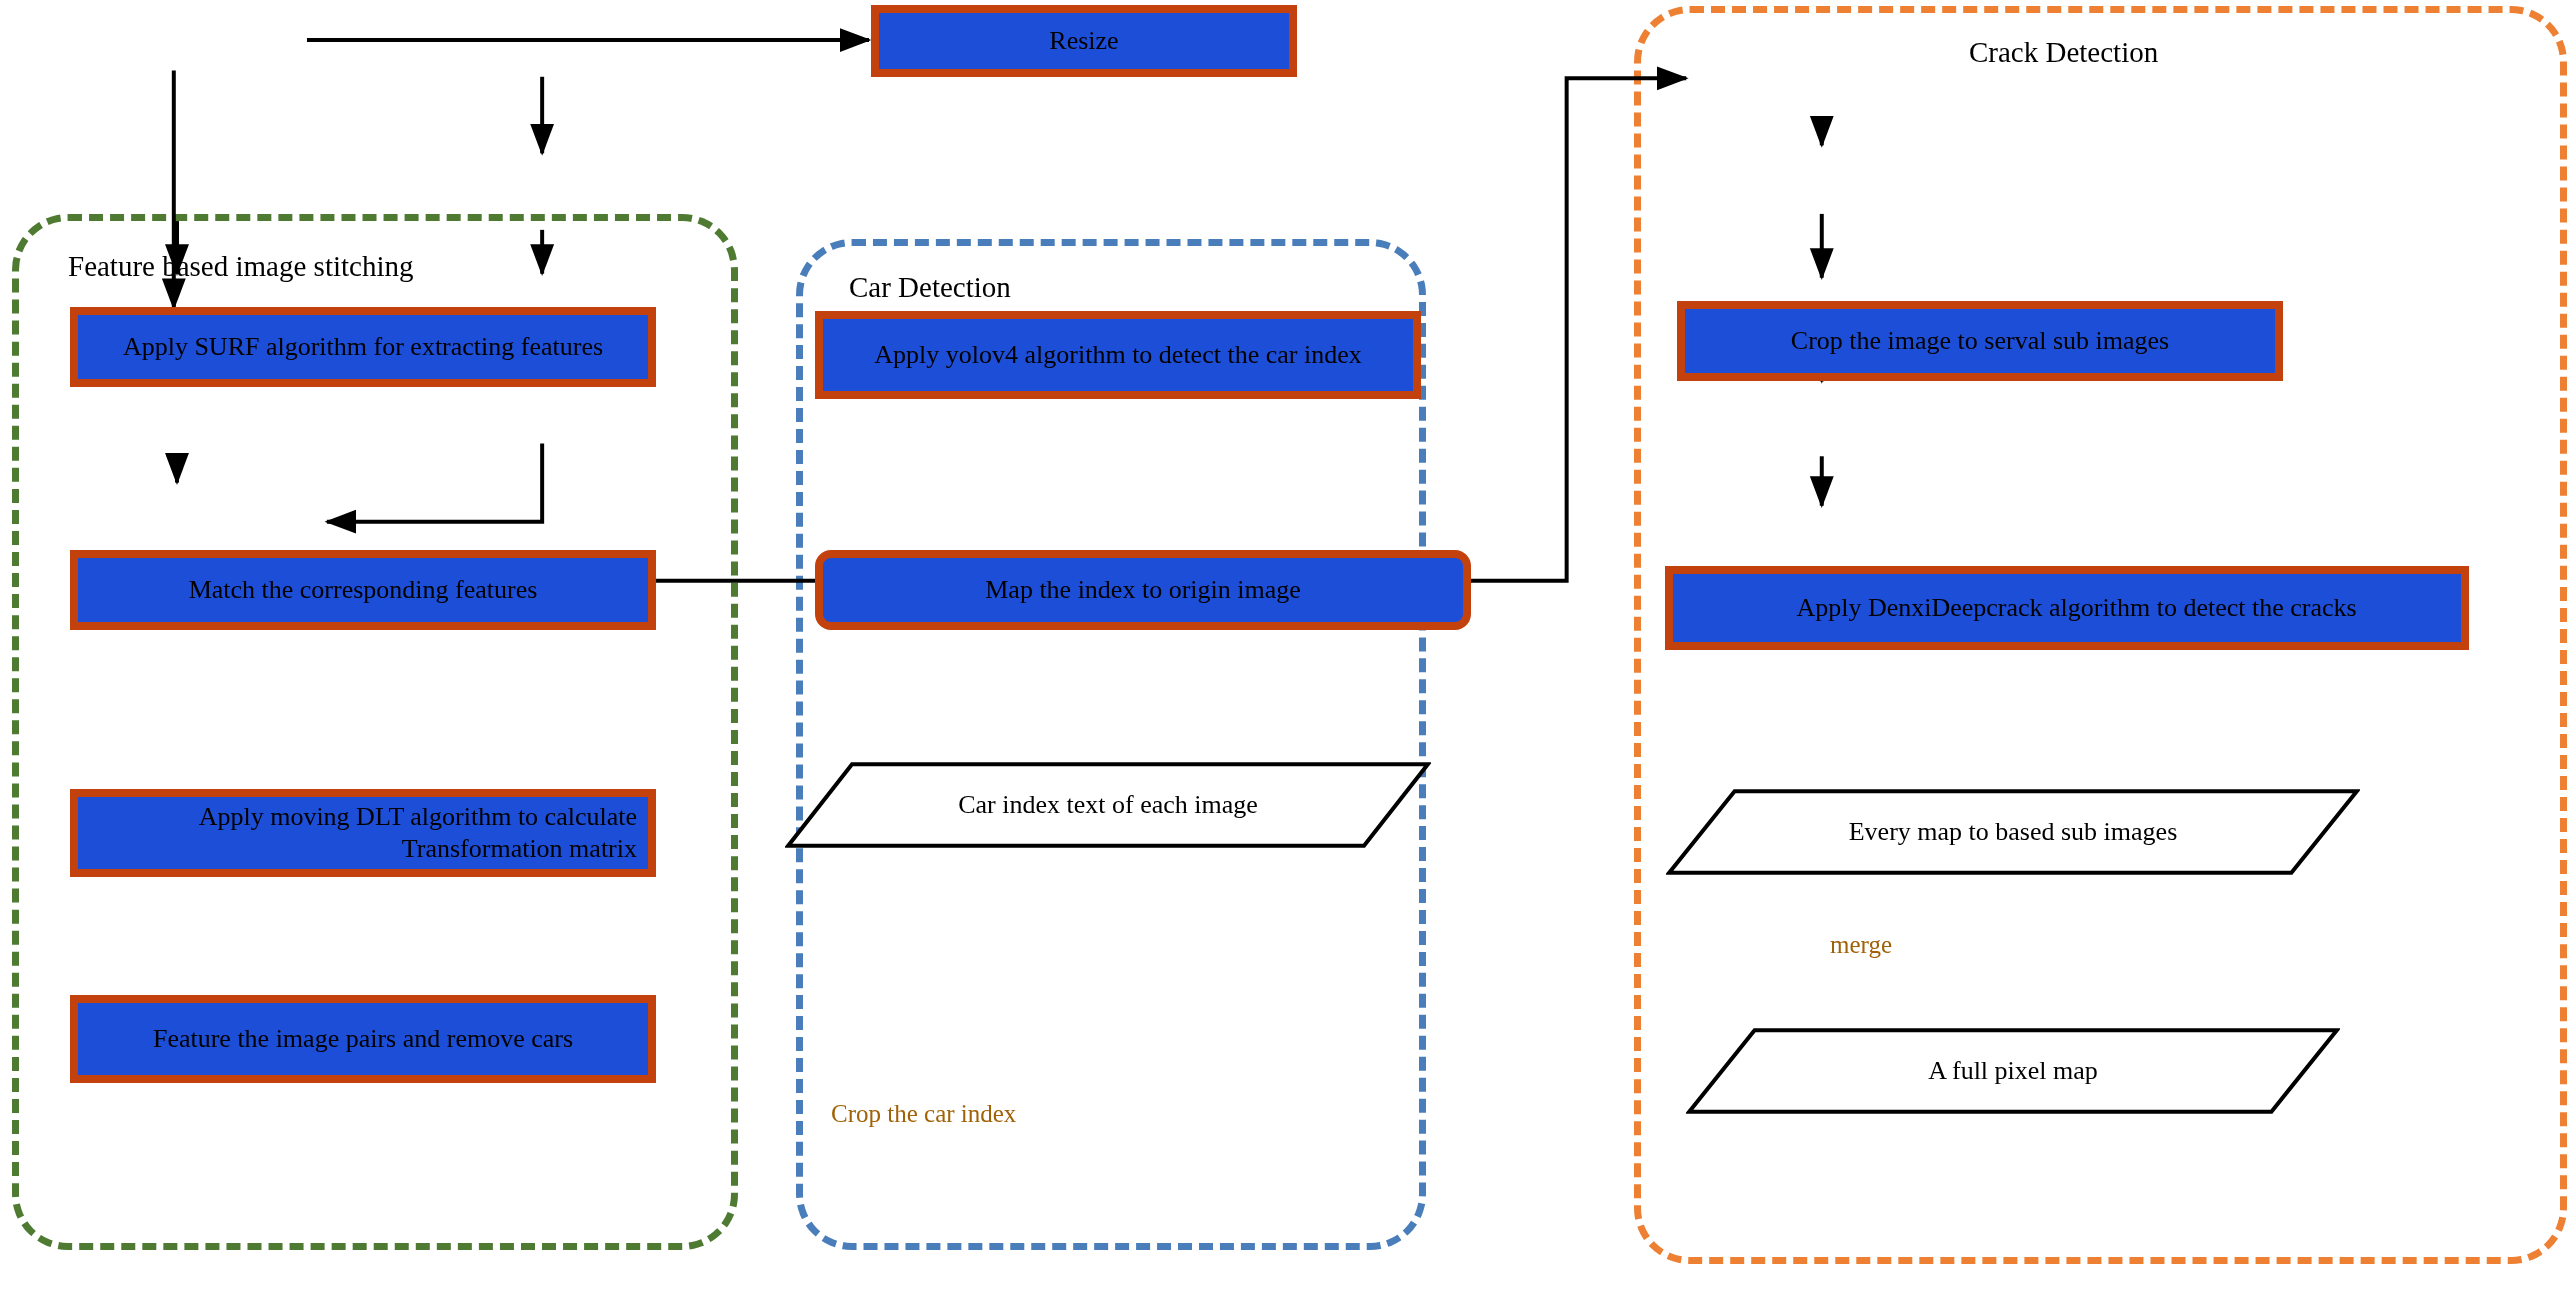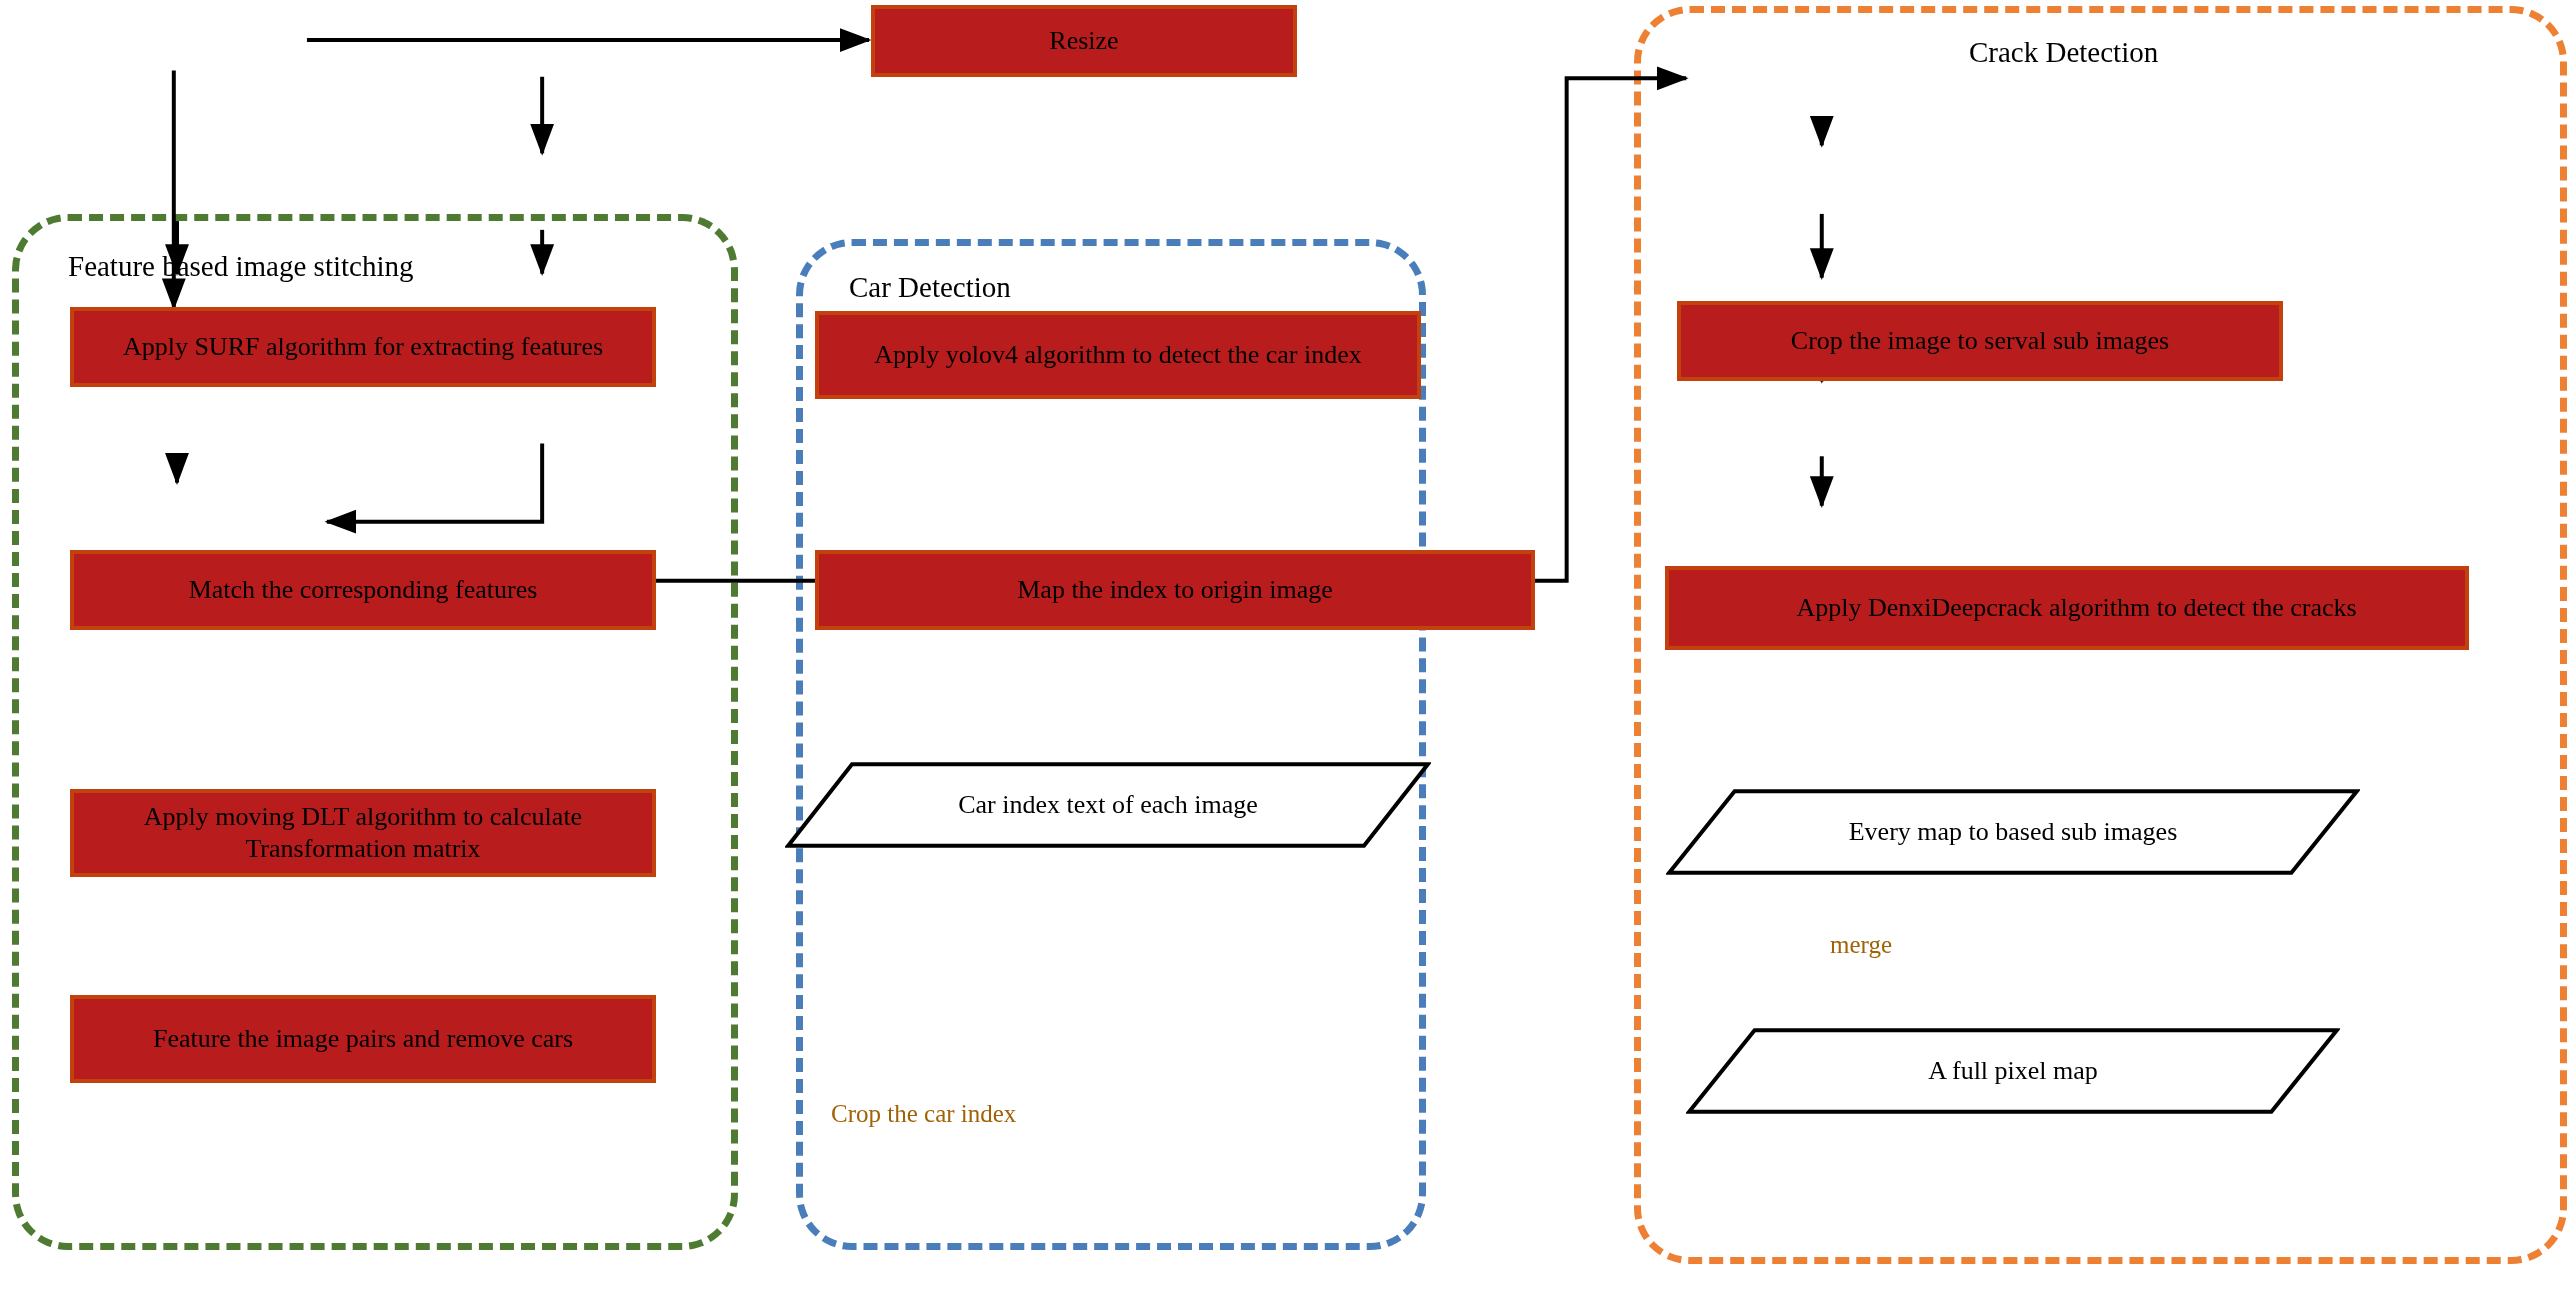--- a/index.html
+++ b/index.html
@@ -1,20 +1,20 @@
 <!DOCTYPE html>
 <html style="font-size:12.8px"><head>
 <meta charset="utf-8">
 <style>
   html,body{margin:0;padding:0;background:#ffffff;}
   body{font-family:"Liberation Serif", serif;}
   #stage{position:relative;width:2576px;height:1308px;background:#fff;overflow:hidden;}
   #svglayer{position:absolute;left:0;top:0;width:2576px;height:1308px;}
   .node{position:absolute;box-sizing:border-box;display:flex;align-items:center;justify-content:center;text-align:center;}
-  .rectbox{border:4px solid #c2410c;background:#b91c1c;}
+  .rectbox{border:8px solid #c2410c;background:#1d4ed8;text-align:right;}
   .rectbox .lbl{font-size:26px;line-height:1.22;color:#000;padding:0 11px;}
   .paraWrap{position:absolute;}
   .paraWrap svg{position:absolute;left:0;top:0;}
   .paraWrap .lbl{position:absolute;left:0;top:0;width:100%;height:100%;
        display:flex;align-items:center;justify-content:center;text-align:center;
        font-size:26px;line-height:1.22;color:#000;padding:0 14.4px;box-sizing:border-box;}
   .grouplabel{position:absolute;font-size:29px;color:#000;white-space:nowrap;}
   .edgelabel{position:absolute;font-size:25px;color:#a16207;white-space:nowrap;}
   .dashgroup{position:absolute;box-sizing:border-box;border-style:dashed;background:transparent;}
 </style>
@@ -87,21 +87,21 @@
   </div>
 
   <div class="node rectbox" style="left:70px;top:995px;width:586px;height:88px;">
     <span class="lbl">Feature the image pairs and remove cars</span>
   </div>
 
   <div class="node rectbox" style="left:815px;top:311px;width:606px;height:88px;">
     <span class="lbl">Apply yolov4 algorithm to detect the car index</span>
   </div>
 
-  <div class="node rectbox" style="left:815px;top:550px;width:720px;height:80px;">
+  <div class="node rectbox" style="left:815px;top:550px;width:656px;height:80px;border-radius:16px;">
     <span class="lbl">Map the index to origin image</span>
   </div>
 
   <div class="paraWrap" style="left:785px;top:761px;width:646px;height:88px;">
     <svg width="646" height="88" viewBox="0 0 810 110">
       <polygon points="84,4 806,4 726,106 4,106" fill="#fff" stroke="#000" stroke-width="5"></polygon>
     </svg>
     <div class="lbl">Car index text of each image</div>
   </div>
 

